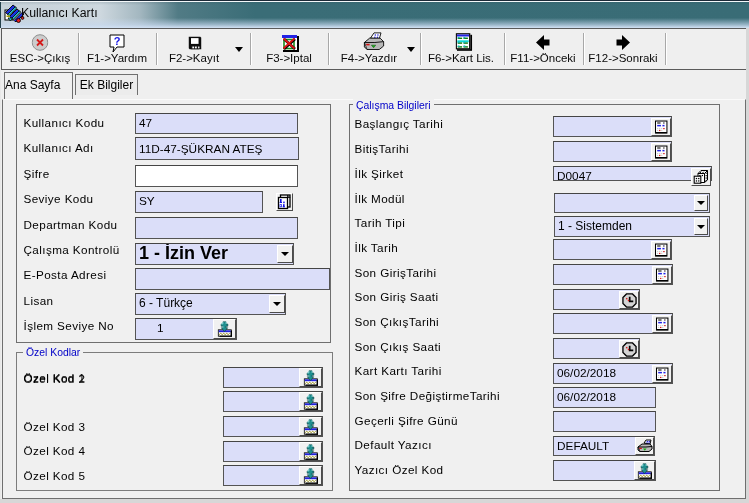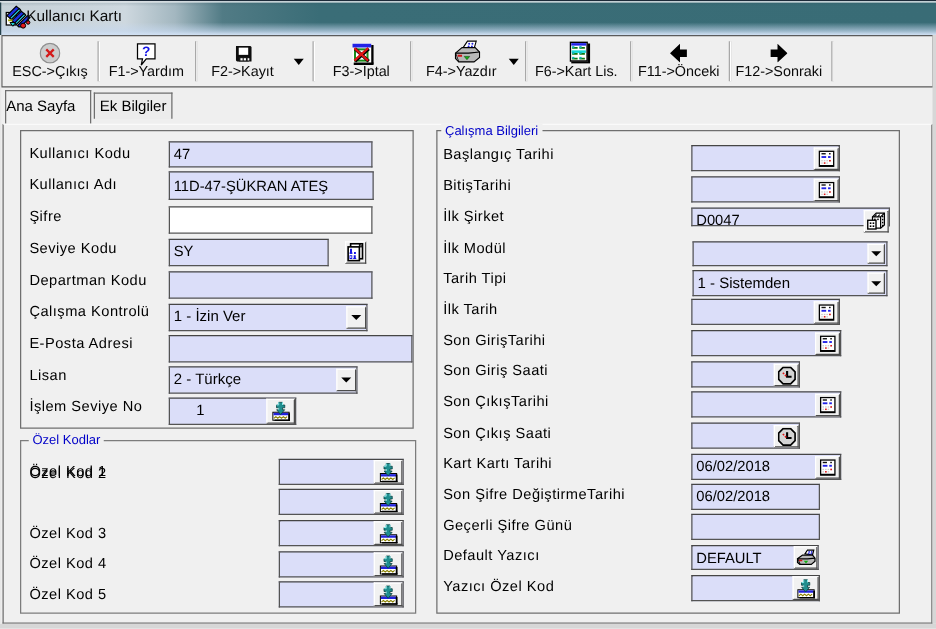--- a/index.html
+++ b/index.html
@@ -215,28 +215,28 @@
     <rect x="2.6" y="10.2" width="2.2" height="3"></rect>
         <rect x="3.2" y="10.9" width="0.9" height="1.5" fill="#fff"></rect>
     <rect x="6" y="10.2" width="1.6" height="3"></rect>
         <rect x="5.6" y="12.4" width="2.4" height="0.8"></rect>
   </g>
 </svg>
   </div>
 <div class="lbl" style="left:23.5px;top:217.5px">Departman Kodu</div>
 <div class="fld" style="left:135px;top:217px;width:163px;height:22px"></div>
 <div class="lbl" style="left:23.5px;top:242.5px">Çalışma Kontrolü</div>
-<div class="fld" style="left:135px;top:243px;width:159px;height:22px;font-weight:normal;font-size:12px">1 - İzin Ver</div>
+<div class="fld" style="left:135px;top:243px;width:159px;height:22px;font-weight:bold;font-size:18px">1 - İzin Ver</div>
 <div class="btn" style="left:277px;top:245px;width:16px;height:18px">
     <div class="darr"></div>
   </div>
 <div class="lbl" style="left:23.5px;top:268px">E-Posta Adresi</div>
 <div class="fld" style="left:135px;top:268px;width:195px;height:22px"></div>
 <div class="lbl" style="left:23.5px;top:293.5px">Lisan</div>
-<div class="fld" style="left:135px;top:293px;width:151px;height:22px;font-weight:normal;font-size:12px">2 - Türkçe</div>
+<div class="fld" style="left:135px;top:293px;width:151px;height:22px;font-weight:normal;font-size:12px">6 - Türkçe</div>
 <div class="btn" style="left:269px;top:295px;width:16px;height:18px">
     <div class="darr"></div>
   </div>
 <div class="lbl" style="left:23.5px;top:318.5px">İşlem Seviye No</div>
 <div class="fld" style="left:135px;top:318px;width:102px;height:22px;padding-left:21px">1</div>
 <div class="btn" style="left:213px;top:319px;width:23px;height:20px">
     <svg width="17" height="16">
       <use href="#ichart"></use>
     </svg>
   </div>

